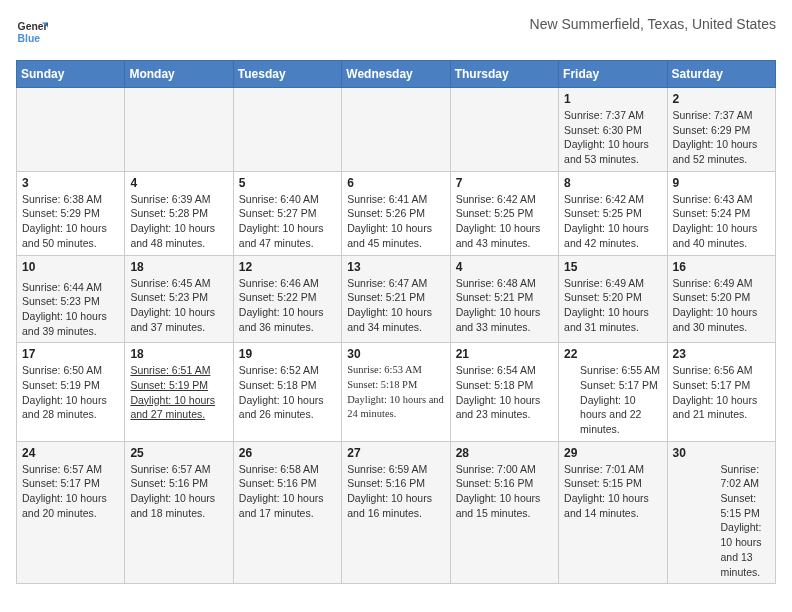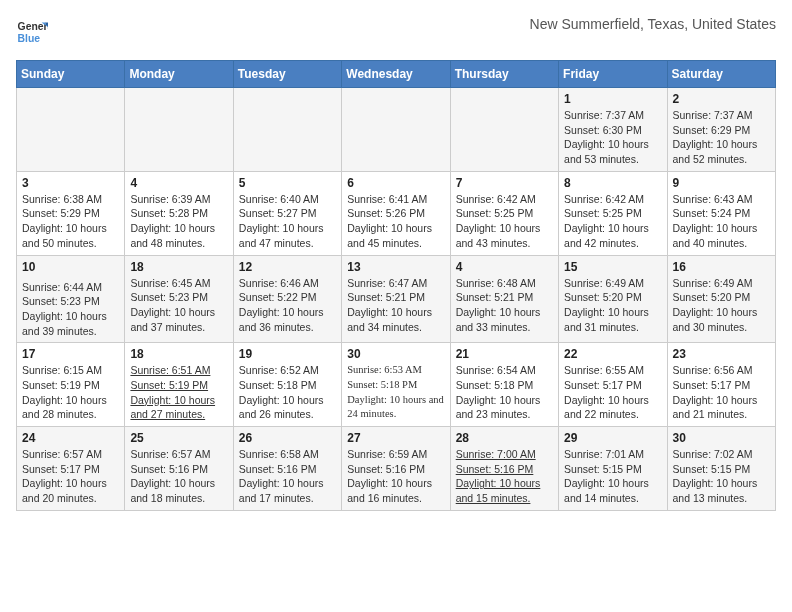--- a/index.html
+++ b/index.html
@@ -214,21 +214,21 @@
         <td>
           <span class="day-num">16</span>
           <div class="day-info" style="white-space: pre-line;">Sunrise: 6:49 AM
 Sunset: 5:20 PM
 Daylight: 10 hours and 30 minutes.</div>
         </td>
       </tr>
       <tr>
         <td>
           <span class="day-num">17</span>
-          <div class="day-info" style="white-space: pre-line;">Sunrise: 6:15 AM
+          <div class="day-info" style="white-space: pre-line;">Sunrise: 6:50 AM
 Sunset: 5:19 PM
 Daylight: 10 hours and 28 minutes.</div>
         </td>
         <td>
           <span class="day-num">18</span>
           <div class="day-info" style="white-space: pre-line; text-decoration: underline;">Sunrise: 6:51 AM
 Sunset: 5:19 PM
 Daylight: 10 hours and 27 minutes.</div>
         </td>
         <td>
@@ -244,21 +244,21 @@
 Daylight: 10 hours and 24 minutes.</div>
         </td>
         <td>
           <span class="day-num">21</span>
           <div class="day-info" style="white-space: pre-line;">Sunrise: 6:54 AM
 Sunset: 5:18 PM
 Daylight: 10 hours and 23 minutes.</div>
         </td>
         <td>
           <span class="day-num">22</span>
-          <div class="day-info" style="white-space: pre-line;">Sunrise: 6:55 AM
+          <div class="day-info" style="white-space: pre-line; margin-left: 16px;">Sunrise: 6:55 AM
 Sunset: 5:17 PM
 Daylight: 10 hours and 22 minutes.</div>
         </td>
         <td>
           <span class="day-num">23</span>
           <div class="day-info" style="white-space: pre-line;">Sunrise: 6:56 AM
 Sunset: 5:17 PM
 Daylight: 10 hours and 21 minutes.</div>
         </td>
       </tr>
@@ -282,31 +282,31 @@
 Daylight: 10 hours and 17 minutes.</div>
         </td>
         <td>
           <span class="day-num">27</span>
           <div class="day-info" style="white-space: pre-line;">Sunrise: 6:59 AM
 Sunset: 5:16 PM
 Daylight: 10 hours and 16 minutes.</div>
         </td>
         <td>
           <span class="day-num">28</span>
-          <div class="day-info" style="white-space: pre-line; text-decoration: underline;">Sunrise: 7:00 AM
+          <div class="day-info" style="white-space: pre-line;">Sunrise: 7:00 AM
 Sunset: 5:16 PM
 Daylight: 10 hours and 15 minutes.</div>
         </td>
         <td>
           <span class="day-num">29</span>
           <div class="day-info" style="white-space: pre-line;">Sunrise: 7:01 AM
 Sunset: 5:15 PM
 Daylight: 10 hours and 14 minutes.</div>
         </td>
         <td>
           <span class="day-num">30</span>
-          <div class="day-info" style="white-space: pre-line;">Sunrise: 7:02 AM
+          <div class="day-info" style="white-space: pre-line; margin-left: 48px;">Sunrise: 7:02 AM
 Sunset: 5:15 PM
 Daylight: 10 hours and 13 minutes.</div>
         </td>
       </tr>
     </tbody>
 </table>
 
 </body></html>

